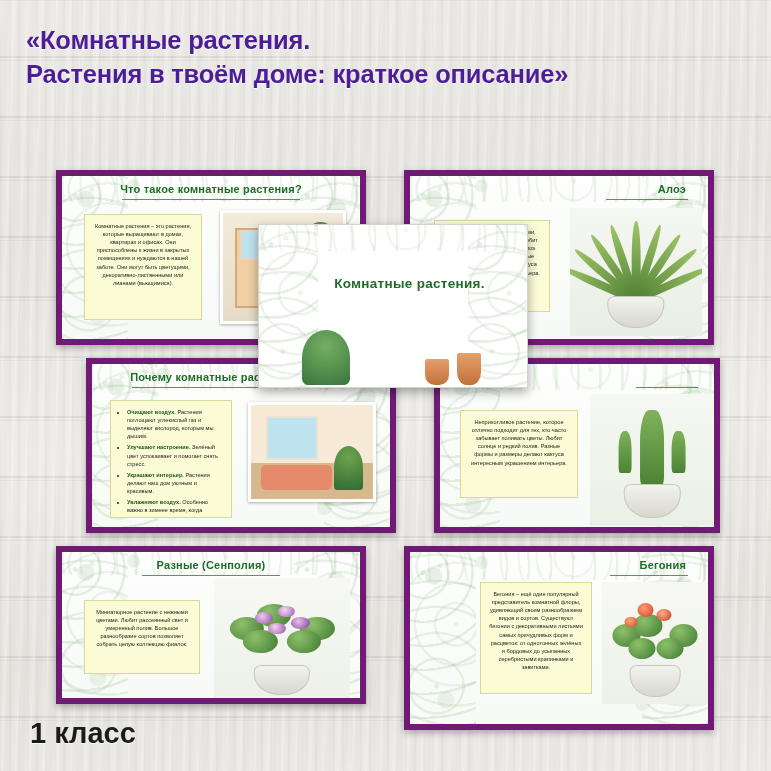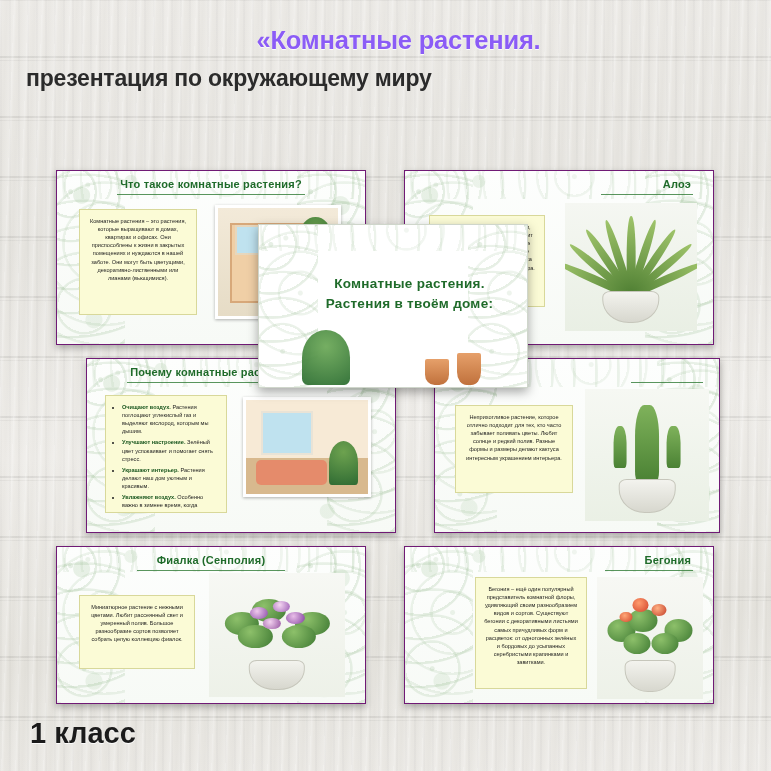--- a/index.html
+++ b/index.html
@@ -24,26 +24,25 @@
       repeating-linear-gradient(92deg, rgba(255,255,255,0.35) 0px, rgba(255,255,255,0) 3px, rgba(0,0,0,0.012) 7px, rgba(255,255,255,0.2) 14px);
     pointer-events:none;
   }
 
   .header{
     position:absolute;left:0;right:0;top:24px;text-align:left;padding-left:26px;
     z-index:5;
   }
   .title-line{
     font-weight:bold;
-    color:#8b5cf6;
+    color:#4c1d95;
     font-size:25.5px;
     letter-spacing:-0.2px;
     line-height:1.33;
     text-shadow:0 1px 0 rgba(255,255,255,0.8);
-    text-align:center;
   }
   .subtitle{
     margin-top:7px;
     font-size:23px;
     font-weight:bold;
     color:#2b2b2b;
     letter-spacing:-0.2px;
   }
 
   .footer{
@@ -54,21 +53,21 @@
   .footer-left,.footer-right{
     font-size:29px;font-weight:bold;color:#1b1b1b;
     text-shadow:0 1px 0 rgba(255,255,255,0.85);
   }
 
   .slides{position:absolute;inset:0;z-index:3;}
 
   .slide{
     position:absolute;
     background:#000000;
-    border:1px solid #701a75;
+    border:6px solid #701a75;
     box-shadow:0 3px 7px rgba(0,0,0,0.28);
     overflow:hidden;
     box-sizing:border-box;
   }
   .slide .bg{
     position:absolute;inset:0;
     background:
       radial-gradient(circle at 8% 14%, rgba(120,170,110,0.16) 0 8px, rgba(255,255,255,0) 9px),
       radial-gradient(circle at 24% 6%, rgba(120,170,110,0.13) 0 6px, rgba(255,255,255,0) 7px),
       radial-gradient(circle at 92% 20%, rgba(120,170,110,0.14) 0 9px, rgba(255,255,255,0) 10px),
@@ -222,21 +221,21 @@
     background:linear-gradient(#e6a06a,#c0713c);border-radius:2px 2px 40% 40%;
   }
 </style>
 </head>
 <body>
 
 <div class="wood-overlay"></div>
 
 <div class="header">
   <div class="title-line">«Комнатные растения.</div>
-  <div class="subtitle">презентация по окружающему миру</div>
+  <div class="title-line">Растения в твоём доме: краткое описание»</div>
 </div>
 
 <div class="slides">
 
   <div class="slide" style="left:56px;top:170px;width:310px;height:175px;">
     <div class="bg"></div>
     <div class="leaf-top"></div>
     <div class="leafband left"></div>
     <div class="leafband right"></div>
     <div class="slide-title">Что такое комнатные растения?</div>
@@ -318,40 +317,40 @@
       </div>
       <div class="pot" style="width:44%;height:24%;"></div>
     </div>
   </div>
 
   <div class="slide" style="left:56px;top:546px;width:310px;height:158px;">
     <div class="bg"></div>
     <div class="leaf-top"></div>
     <div class="leafband left"></div>
     <div class="leafband right"></div>
-    <div class="slide-title">Фиалка (Сенполия)</div>
+    <div class="slide-title">Разные (Сенполия)</div>
     <div class="underline" style="left:80px;right:80px;top:23px;"></div>
     <div class="textbox" style="left:22px;top:48px;width:116px;height:74px;">Миниатюрное растение с нежными цветами. Любит рассеянный свет и умеренный полив. Большое разнообразие сортов позволяет собрать целую коллекцию фиалок.</div>
     <div class="photo" style="left:152px;top:26px;width:136px;height:124px;background:linear-gradient(#f7f8f4,#edf1e8);">
       <div class="bush">
         <span style="left:4%;top:34%;width:30%;height:30%;"></span>
         <span style="left:28%;top:18%;width:30%;height:30%;"></span>
         <span style="right:4%;top:34%;width:30%;height:30%;"></span>
         <span style="left:16%;top:52%;width:30%;height:30%;"></span>
         <span style="right:16%;top:52%;width:30%;height:30%;"></span>
         <div class="bloom" style="left:26%;top:28%;width:16%;height:16%;background:radial-gradient(circle at 40% 35%,#efc9ec,#8a49a8);"></div>
         <div class="bloom" style="left:46%;top:20%;width:15%;height:15%;background:radial-gradient(circle at 40% 35%,#f5d7f2,#9a5bb4);"></div>
         <div class="bloom" style="left:58%;top:34%;width:16%;height:16%;background:radial-gradient(circle at 40% 35%,#e9bde8,#7f3f9e);"></div>
         <div class="bloom" style="left:38%;top:42%;width:15%;height:15%;background:radial-gradient(circle at 40% 35%,#f3d2f0,#94539f);"></div>
       </div>
       <div class="pot" style="width:40%;height:22%;"></div>
     </div>
   </div>
 
-  <div class="slide" style="left:404px;top:546px;width:310px;height:158px;">
+  <div class="slide" style="left:404px;top:546px;width:310px;height:184px;">
     <div class="bg"></div>
     <div class="leaf-top"></div>
     <div class="leafband left"></div>
     <div class="leafband right"></div>
     <div class="slide-title right">Бегония</div>
     <div class="underline" style="left:200px;right:20px;top:23px;"></div>
     <div class="textbox" style="left:70px;top:30px;width:112px;height:112px;">Бегония – ещё один популярный представитель комнатной флоры, удивляющий своим разнообразием видов и сортов. Существуют бегонии с декоративными листьями самых причудливых форм и расцветок: от однотонных зелёных и бордовых до усыпанных серебристыми крапинками и завитками.</div>
     <div class="photo" style="left:192px;top:30px;width:106px;height:122px;background:linear-gradient(#f7f8f4,#edf1e8);">
       <div class="bush">
         <span style="left:2%;top:40%;width:32%;height:30%;"></span>
@@ -369,21 +368,20 @@
 
 </div>
 
 <div class="center-slide" style="left:258px;top:224px;width:270px;height:164px;">
   <div class="bg"></div>
   <div class="leaf-top"></div>
   <div class="leafband left"></div>
   <div class="leafband right"></div>
   <div class="center-title">
     <div>Комнатные растения.</div>
-    <div>Растения в твоём доме:</div>
   </div>
   <div class="mini-fern" style="left:16%;"></div>
   <div class="mini-pot" style="left:62%;"></div>
   <div class="mini-pot" style="left:74%;height:20%;"></div>
 </div>
 
 <div class="footer">
   <div class="footer-left">1 класс</div>
 </div>
 

